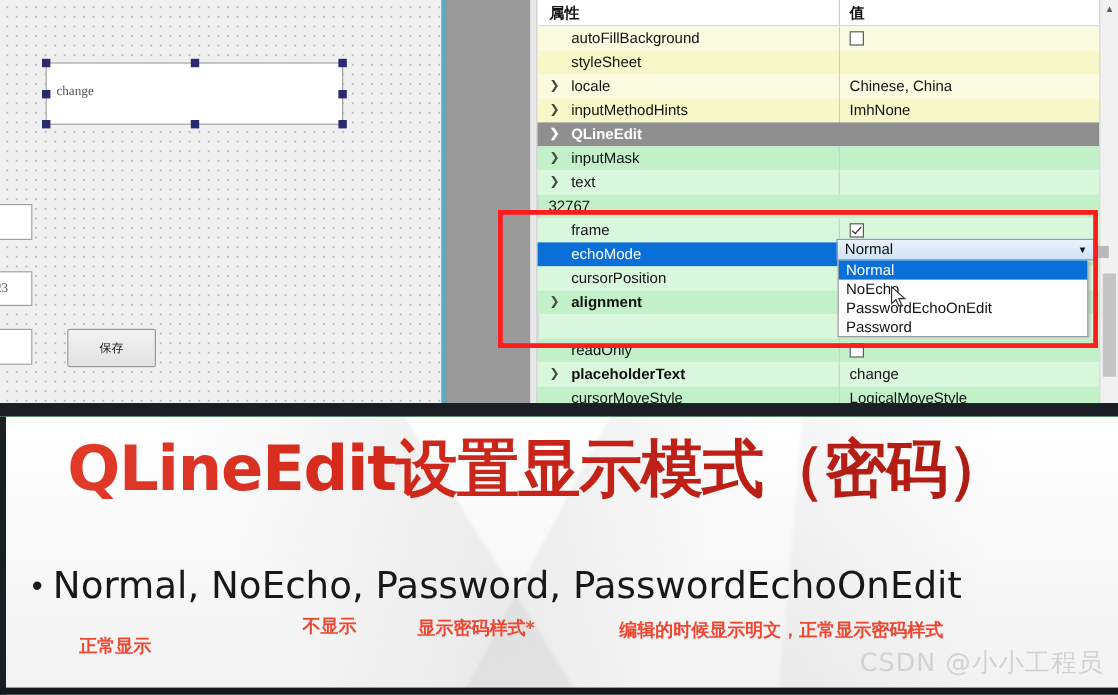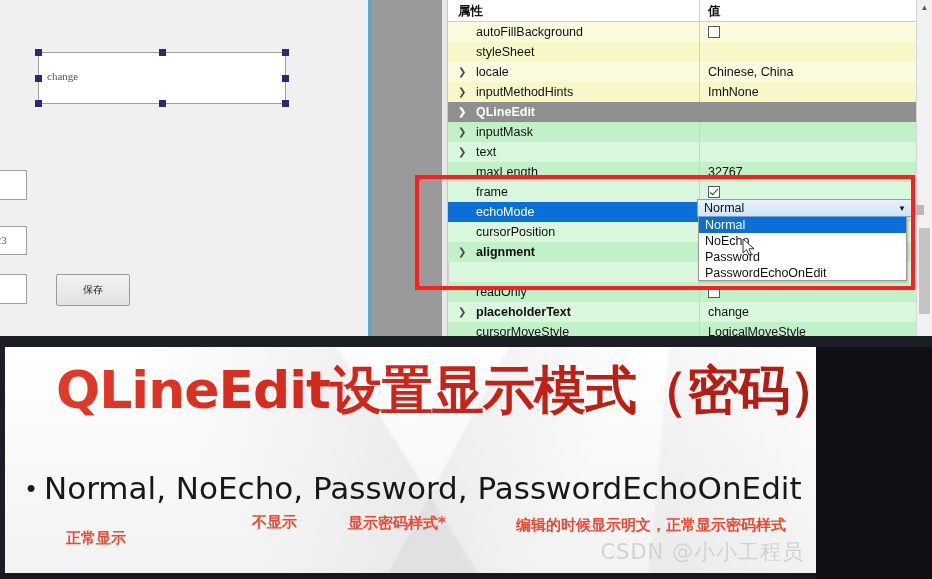--- a/index.html
+++ b/index.html
@@ -98,21 +98,21 @@
   .vscroll .thumb{position:absolute;left:2px;top:228px;width:11px;height:86px;background:#c4c4c4;border-radius:1px;}
   .vscroll-mini{position:absolute;left:912px;top:205px;width:12px;height:10px;background:#b9b9b9;}
 
   
   .redbox{position:absolute;left:415px;top:175px;width:500px;height:115px;border:4px solid #ff1d1d;box-sizing:border-box;z-index:30;}
 
   
   .dark-band{position:absolute;left:0;top:336px;width:932px;height:11px;background:#1b1e24;}
 
   
-  .slide{position:absolute;left:0;top:347px;width:816px;height:232px;overflow:hidden;
+  .slide{position:absolute;left:0;top:347px;width:932px;height:232px;overflow:hidden;
     background:#15803d;text-decoration:underline;}
   .slide:before{content:"";position:absolute;left:0;top:0;width:932px;height:232px;
     background:
       linear-gradient(118deg, rgba(0,0,0,0) 48%, rgba(0,0,0,.045) 48.4%, rgba(0,0,0,0) 62%),
       linear-gradient(-122deg, rgba(0,0,0,0) 55%, rgba(0,0,0,.05) 55.5%, rgba(0,0,0,0) 75%),
       linear-gradient(95deg, rgba(0,0,0,0) 70%, rgba(0,0,0,.035) 70.5%, rgba(0,0,0,0) 88%),
       linear-gradient(#ffffff,#f2f2f2);
   }
   .slide-left-bar{position:absolute;left:0;top:0;width:5px;height:232px;background:#1b1e24;z-index:5;}
   .slide-bottom-bar{position:absolute;left:0;bottom:0;width:932px;height:6px;background:#16181d;z-index:5;}
@@ -210,21 +210,20 @@
           <div class="cname"><span class="arrow">❯</span><span>inputMask</span></div>
           <div class="cval"></div>
         </div>
 
         <div class="prop-row green2">
           <div class="cname"><span class="arrow">❯</span><span>text</span></div>
           <div class="cval"></div>
         </div>
 
         <div class="prop-row green">
-          <div class="cname">maxLength</div>
           <div class="cval">32767</div>
         </div>
 
         <div class="prop-row green2">
           <div class="cname">frame</div>
           <div class="cval"><span class="cbox checked"></span></div>
         </div>
 
         <div class="prop-row green sel">
           <div class="cname">echoMode</div>
@@ -267,22 +266,22 @@
       </div>
     </div>
 
     <div class="combo">
       <span>Normal</span>
       <span class="arw">▼</span>
     </div>
     <div class="droplist">
       <div class="dopt active">Normal</div>
       <div class="dopt">NoEcho</div>
+      <div class="dopt">PasswordEchoOnEdit</div>
       <div class="dopt">Password</div>
-      <div class="dopt">PasswordEchoOnEdit</div>
       <div class="cursor-arrow">
         <svg width="16" height="20" viewBox="0 0 16 20">
           <path d="M1 1 L1 15 L4.6 11.6 L7 17 L9.3 16 L7 10.8 L12 10.8 Z" fill="#ffffff" stroke="#333" stroke-width="1"></path>
         </svg>
       </div>
     </div>
     <div class="vscroll-mini"></div>
 
     <div class="redbox"></div>
   </div>

